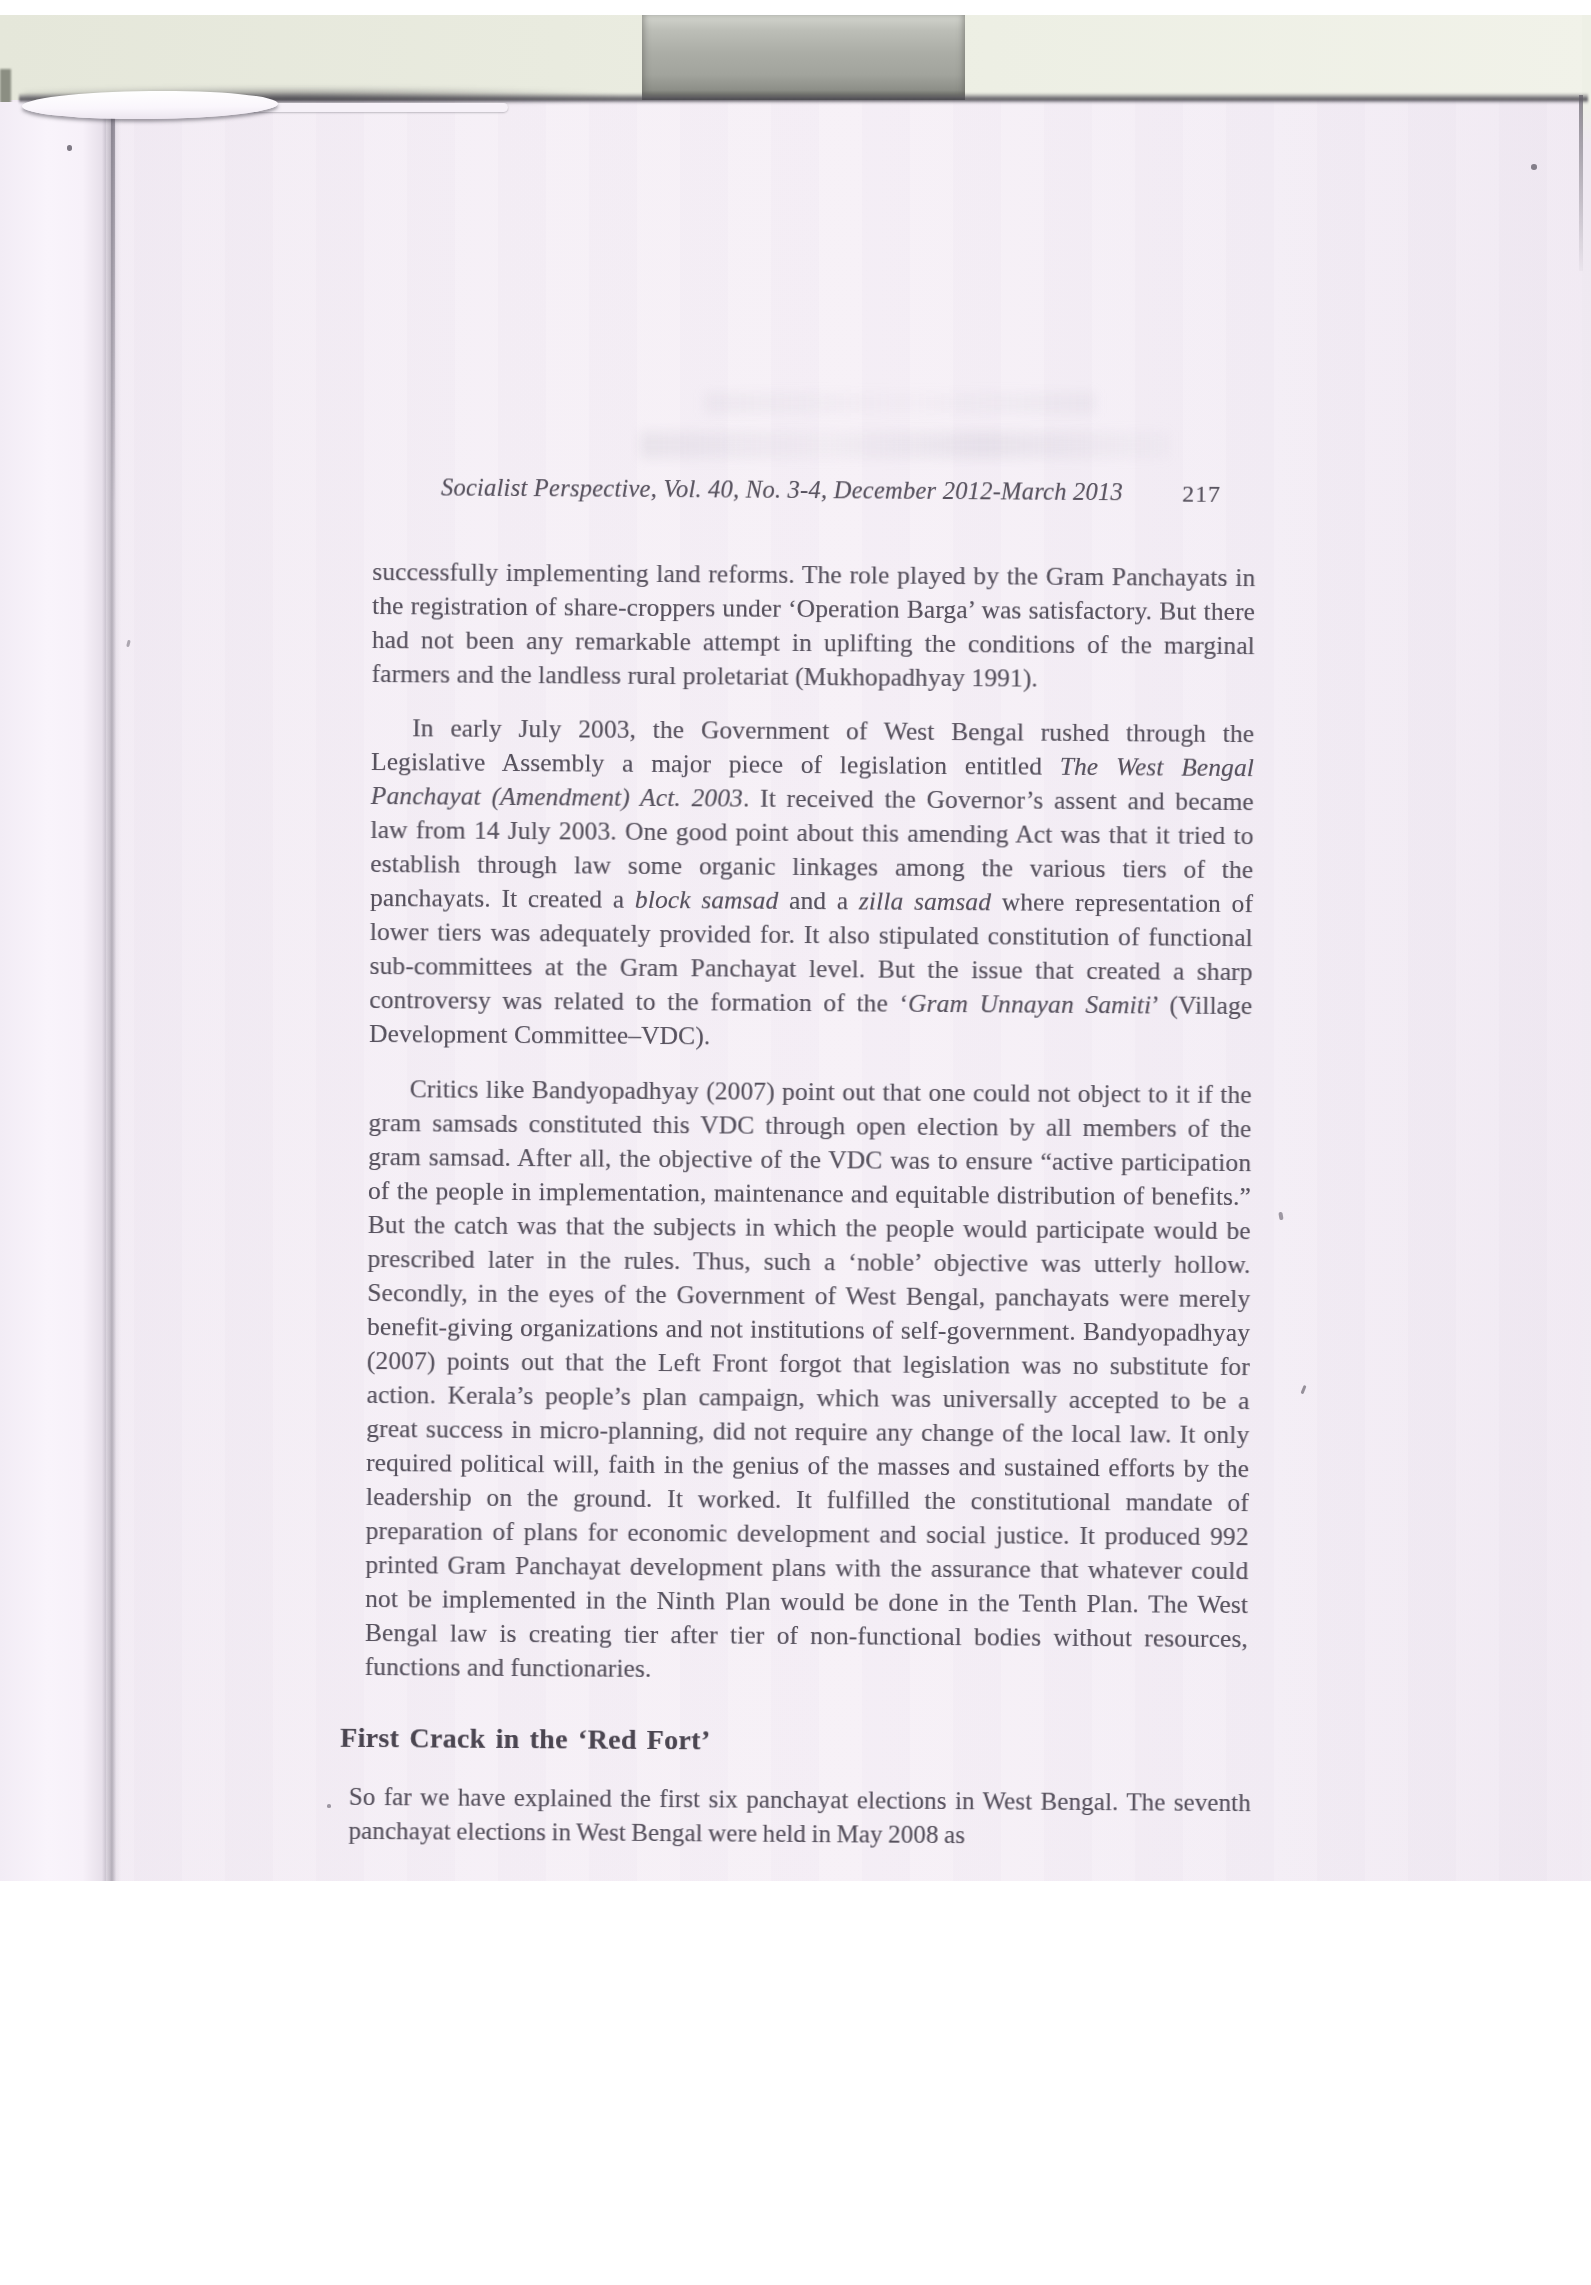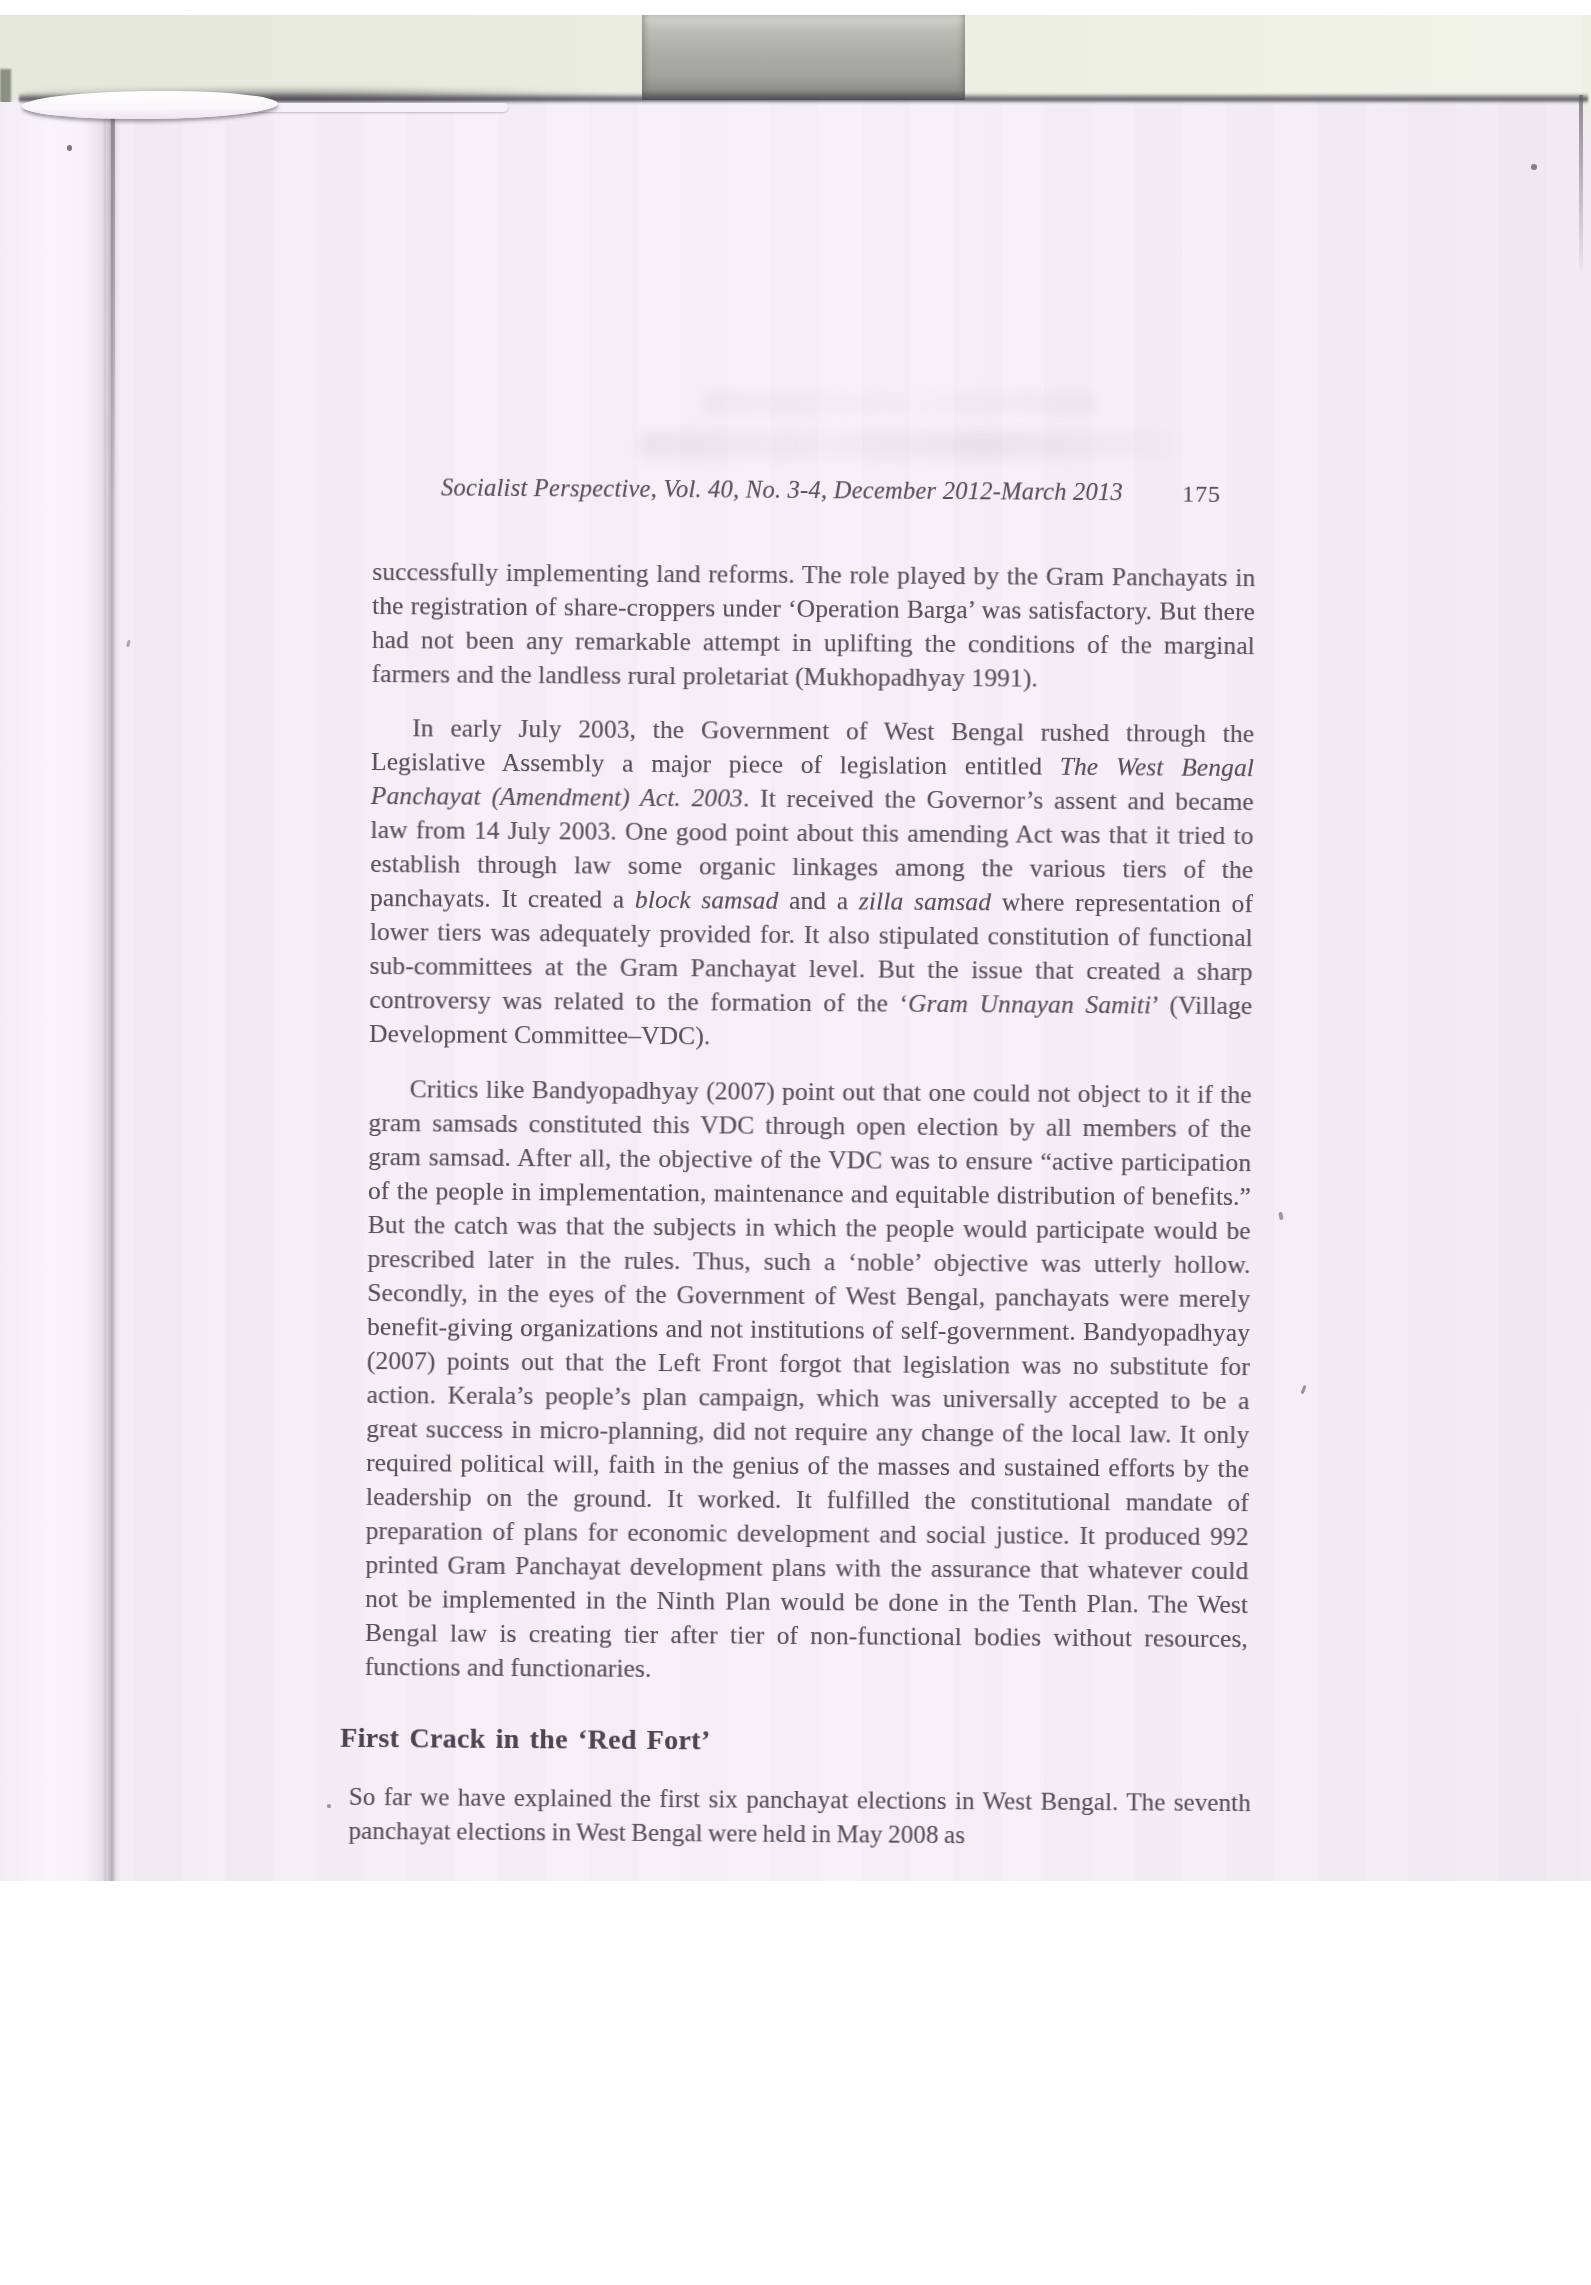--- a/index.html
+++ b/index.html
@@ -166,21 +166,21 @@
   <div class="speck" style="left:1531px;top:149px;  width:5.6px; height:5.6px; opacity:.7;"></div>
   <div class="speck" style="left:1279px;top:1197px; width:3.7px; height:8.3px; opacity:.55; transform:rotate(-10deg); border-radius:1.9px;"></div>
   <div class="speck" style="left:1302px;top:1370px; width:2.8px; height:9.3px; opacity:.6; transform:rotate(22deg); border-radius:1.9px;"></div>
   <div class="speck" style="left:327px; top:1789px; width:3.7px; height:3.7px; opacity:.55;"></div>
   <div class="speck" style="left:598px; top:1178px; width:4.6px; height:2.8px; opacity:.35;"></div>
 
   <div class="text-area">
 
     <div class="running-head">
       <span class="journal-ref">Socialist Perspective, Vol. 40, No. 3-4, December 2012-March 2013</span>
-      <span class="page-num">175</span>
+      <span class="page-num">217</span>
     </div>
 
     <p class="body-p"><span>successfully implementing land reforms. The role played by the Gram Panchayats in the registration of share-croppers under ‘Operation Barga’ was satisfactory. But there had not been any remarkable attempt in uplifting the conditions of the marginal farmers and the landless rural proletariat (Mukhopadhyay 1991).</span></p>
 
     <p class="body-p indent"><span>In early July 2003, the Government of West Bengal rushed through the Legislative Assembly a major piece of legislation entitled </span><em>The West Bengal Panchayat (Amendment) Act. 2003</em><span>. It received the Governor’s assent and became law from 14 July 2003. One good point about this amending Act was that it tried to establish through law some organic linkages among the various tiers of the panchayats. It created a </span><em>block samsad</em><span> and a </span><em>zilla samsad</em><span> where representation of lower tiers was adequately provided for. It also stipulated constitution of functional sub-committees at the Gram Panchayat level. But the issue that created a sharp controversy was related to the formation of the ‘</span><em>Gram Unnayan Samiti</em><span>’ (Village Development Committee–VDC).</span></p>
 
     <p class="body-p indent"><span>Critics like Bandyopadhyay (2007) point out that one could not object to it if the gram samsads constituted this VDC through open election by all members of the gram samsad. After all, the objective of the VDC was to ensure “active participation of the people in implementation, maintenance and equitable distribution of benefits.” But the catch was that the subjects in which the people would participate would be prescribed later in the rules. Thus, such a ‘noble’ objective was utterly hollow. Secondly, in the eyes of the Government of West Bengal, panchayats were merely benefit-giving organizations and not institutions of self-government. Bandyopadhyay (2007) points out that the Left Front forgot that legislation was no substitute for action. Kerala’s people’s plan campaign, which was universally accepted to be a great success in micro-planning, did not require any change of the local law. It only required political will, faith in the genius of the masses and sustained efforts by the leadership on the ground. It worked. It fulfilled the constitutional mandate of preparation of plans for economic development and social justice. It produced 992 printed Gram Panchayat development plans with the assurance that whatever could not be implemented in the Ninth Plan would be done in the Tenth Plan. The West Bengal law is creating tier after tier of non-functional bodies without resources, functions and functionaries.</span></p>
 
     <h2 class="section-heading">First Crack in the ‘Red Fort’</h2>
 

